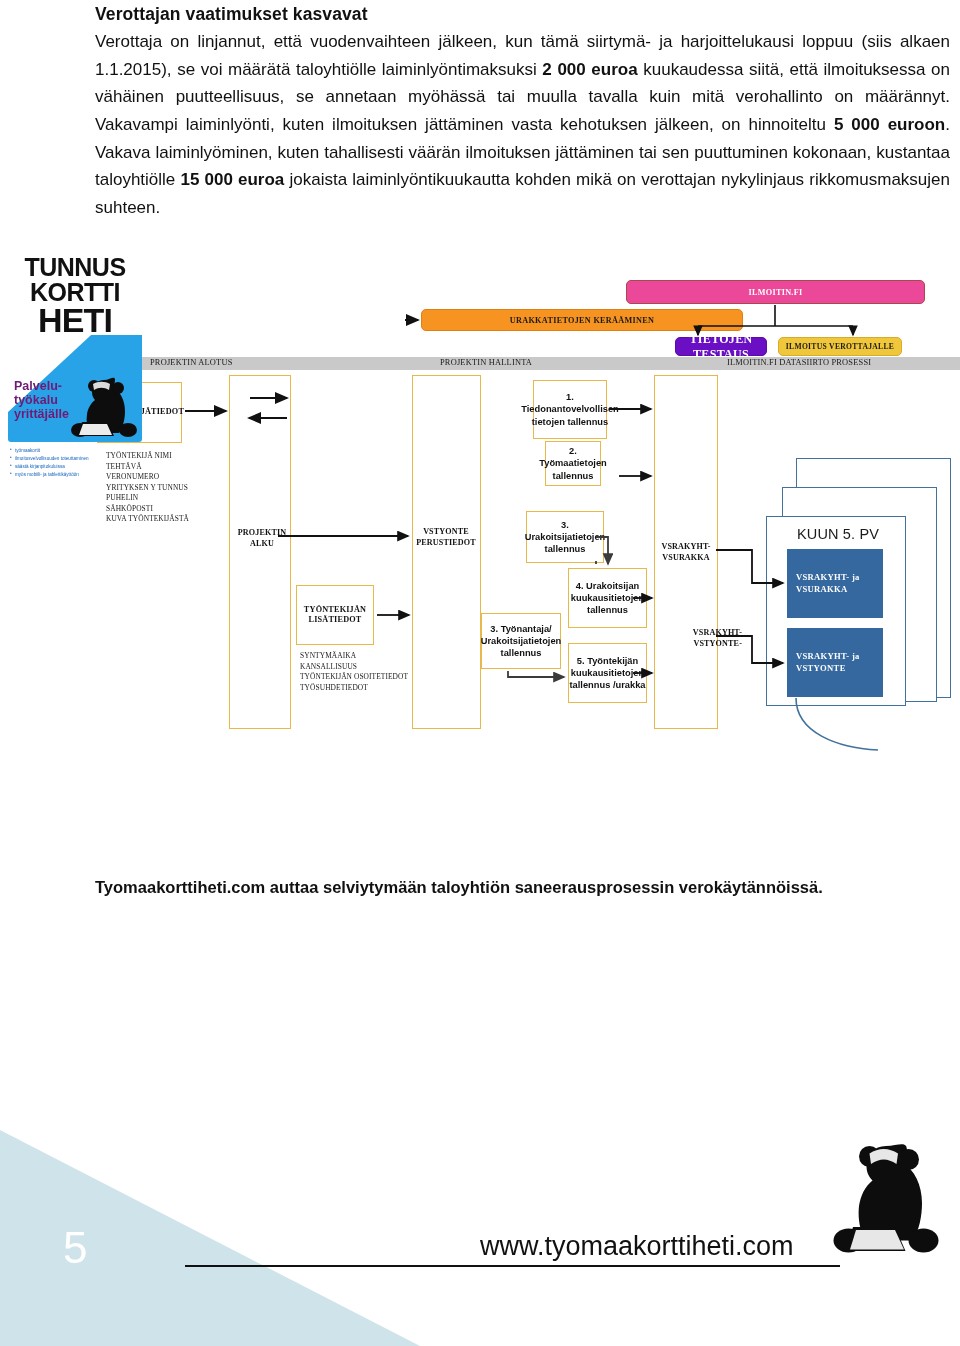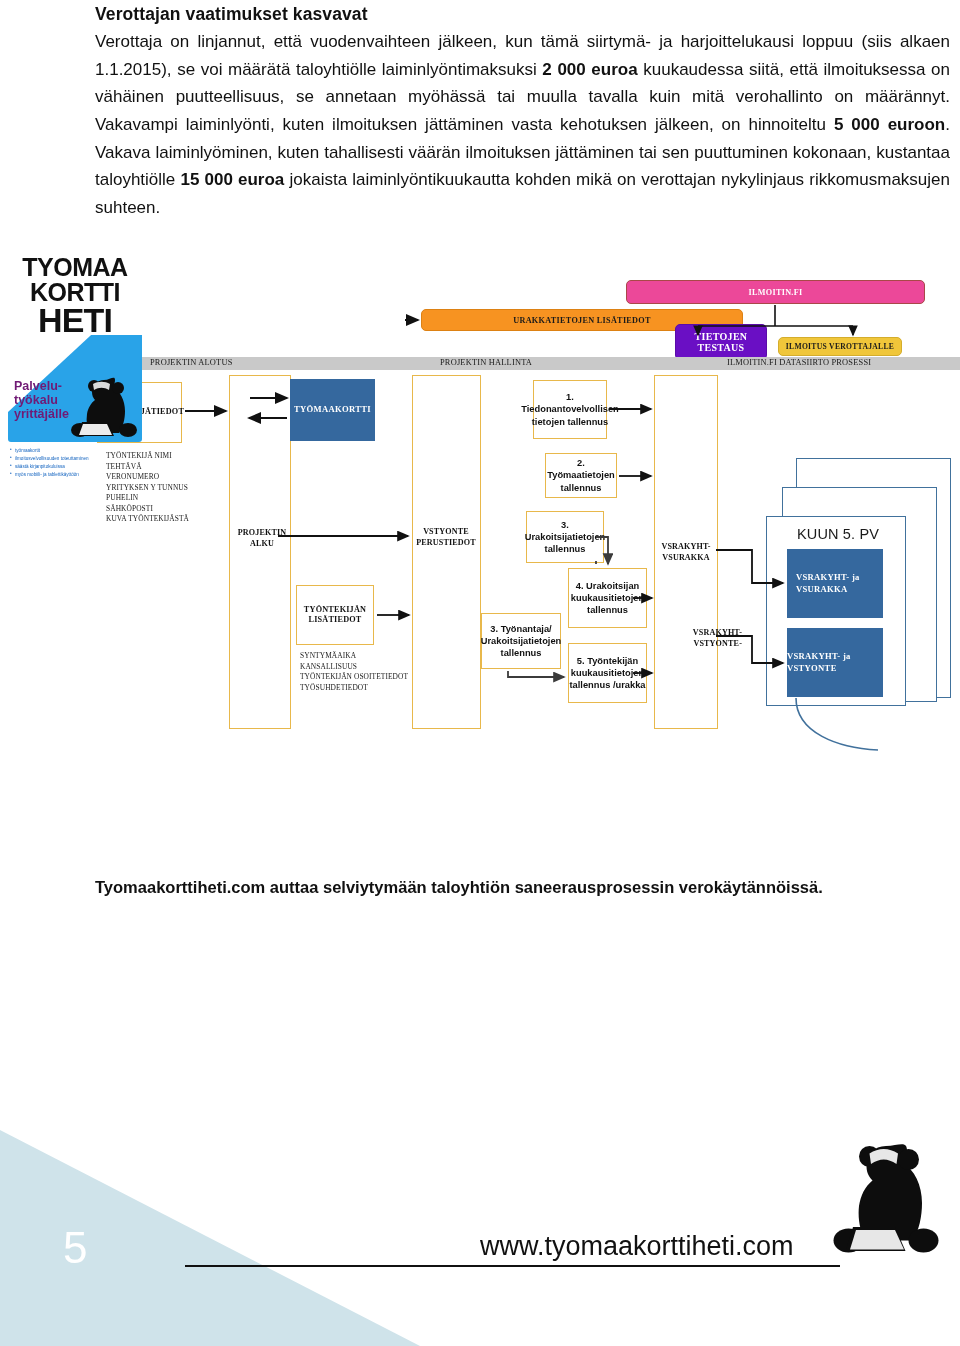--- a/index.html
+++ b/index.html
@@ -105,22 +105,22 @@
 <div class="page">
 
   <div class="textblock">
     <div class="doc-h">Verottajan vaatimukset kasvavat</div>
     <div class="doc-p" id="body-paragraph"><span>Verottaja on linjannut, että vuodenvaihteen jälkeen, kun tämä siirtymä- ja harjoittelukausi loppuu (siis alkaen 1.1.2015), se voi määrätä taloyhtiölle laiminlyöntimaksuksi </span><b>2 000 euroa</b><span> kuukaudessa siitä, että ilmoituksessa on vähäinen puutteellisuus, se annetaan myöhässä tai muulla tavalla kuin mitä verohallinto on määrännyt. Vakavampi laiminlyönti, kuten ilmoituksen jättäminen vasta kehotuksen jälkeen, on hinnoiteltu </span><b>5 000 euroon</b><span>. Vakava laiminlyöminen, kuten tahallisesti väärän ilmoituksen jättäminen tai sen puuttuminen kokonaan, kustantaa taloyhtiölle </span><b>15 000 euroa</b><span> jokaista laiminlyöntikuukautta kohden mikä on verottajan nykylinjaus rikkomusmaksujen suhteen.</span></div>
   </div>
 
   <div class="diagram">
 
     <div class="box pill red" style="left:548px;top:2px;width:299px;height:24px;">ILMOITIN.FI</div>
-    <div class="box pill orange" style="left:343px;top:31px;width:322px;height:22px;">URAKKATIETOJEN LISÄTIEDOT</div>
-    <div class="box pill purple" style="left:597px;top:46px;width:92px;height:36px;font-size:10px;">TIETOJEN TESTAUS</div>
+    <div class="box pill orange" style="left:343px;top:31px;width:322px;height:22px;">URAKKATIETOJEN KERÄÄMINEN</div>
+    <div class="box pill purple" style="left:597px;top:59px;width:92px;height:19px;font-size:12px;">TIETOJEN TESTAUS</div>
     <div class="box pill yellow" style="left:700px;top:59px;width:124px;height:19px;font-size:7.6px;">ILMOITUS VEROTTAJALLE</div>
 
     <div class="band">
       <span style="left:64px;">PROJEKTIN ALOTUS</span>
       <span style="left:354px;">PROJEKTIN HALLINTA</span>
       <span style="left:641px;">ILMOITIN.FI DATASIIRTO PROSESSI</span>
     </div>
 
     <div class="lane" style="left:151px;top:97px;width:60px;height:352px;"></div>
     <div class="lane" style="left:334px;top:97px;width:67px;height:352px;"></div>
@@ -132,23 +132,20 @@
     <div class="fine" style="left:28px;top:173px;width:130px;">
       <div>TYÖNTEKIJÄ NIMI</div>
       <div>TEHTÄVÄ</div>
       <div>VERONUMERO</div>
       <div>YRITYKSEN Y TUNNUS</div>
       <div>PUHELIN</div>
       <div>SÄHKÖPOSTI</div>
       <div>KUVA TYÖNTEKIJÄSTÄ</div>
     </div>
 
-    <div class="bluebox" style="left:212px;top:101px;width:85px;height:62px;">
-      <div class="t">TYÖMAAKORTTI</div>
-    </div>
 
     <div class="plain" style="left:159px;top:250px;width:50px;text-align:center;">
       <span>PROJEKTIN ALKU</span>
     </div>
 
     <div class="plain" style="left:336px;top:249px;width:64px;text-align:center;">
       <span>VSTYONTE PERUSTIEDOT</span>
     </div>
 
     <div class="obox" style="left:218px;top:307px;width:78px;height:60px;">
@@ -157,21 +154,21 @@
     <div class="fine" style="left:222px;top:373px;width:140px;">
       <div>SYNTYMÄAIKA</div>
       <div>KANSALLISUUS</div>
       <div>TYÖNTEKIJÄN OSOITETIEDOT</div>
       <div>TYÖSUHDETIEDOT</div>
     </div>
 
     <div class="obox" style="left:455px;top:102px;width:74px;height:59px;">
       <div class="t2">1. Tiedonantovelvollisen tietojen tallennus</div>
     </div>
-    <div class="obox" style="left:467px;top:175px;width:72px;height:45px;">
+    <div class="obox" style="left:467px;top:163px;width:56px;height:45px;">
       <div class="t2">2. Työmaatietojen tallennus</div>
     </div>
     <div class="obox" style="left:448px;top:233px;width:78px;height:52px;">
       <div class="t2">3. Urakoitsijatietojen tallennus</div>
     </div>
     <div class="obox" style="left:403px;top:335px;width:80px;height:56px;">
       <div class="t2">3. Työnantaja/ Urakoitsijatietojen tallennus</div>
     </div>
     <div class="obox" style="left:490px;top:290px;width:79px;height:60px;">
       <div class="t2">4. Urakoitsijan kuukausitietojen tallennus</div>
@@ -191,21 +188,21 @@
     <div class="bframe" style="left:704px;top:209px;width:155px;height:215px;"></div>
     <div class="bframe" style="left:688px;top:238px;width:140px;height:190px;"></div>
 
     <div class="plain" style="left:700px;top:247px;width:120px;text-align:center;font-size:14.5px;font-family:'Liberation Sans',sans-serif;font-weight:normal;color:#1a1a1a;">
       <span>KUUN 5. PV</span>
     </div>
 
     <div class="bluebox" style="left:709px;top:271px;width:96px;height:69px;justify-content:flex-start;padding-left:9px;">
       <div class="t" style="text-align:left;">VSRAKYHT- ja VSURAKKA</div>
     </div>
-    <div class="bluebox" style="left:709px;top:350px;width:96px;height:69px;justify-content:flex-start;padding-left:0;">
+    <div class="bluebox" style="left:709px;top:350px;width:96px;height:69px;justify-content:flex-start;padding-left:9px;">
       <div class="t" style="text-align:left;">VSRAKYHT- ja VSTYONTE</div>
     </div>
 
     <svg class="arrows" viewBox="0 0 884 512">
       <defs>
         <marker id="ah" markerWidth="7" markerHeight="7" refX="6" refY="3" orient="auto">
           <path d="M0,0 L7,3 L0,6 z" fill="#111"></path>
         </marker>
         <marker id="ahg" markerWidth="7" markerHeight="7" refX="6" refY="3" orient="auto">
           <path d="M0,0 L7,3 L0,6 z" fill="#3b3b3b"></path>
@@ -243,21 +240,21 @@
 
       <path d="M638,272 L674,272 L674,305 L705,305" fill="none" stroke="#111" stroke-width="1.8" marker-end="url(#ah)"></path>
       <path d="M638,358 L674,358 L674,385 L705,385" fill="none" stroke="#111" stroke-width="1.8" marker-end="url(#ah)"></path>
 
       <path d="M718,420 C718,455 760,470 800,472" fill="none" stroke="#41719c" stroke-width="1.6"></path>
     </svg>
   </div>
 
   <div class="logocard">
     <div class="logo-txt">
-      <div class="lg1">TYOMAA</div>
+      <div class="lg1">TUNNUS</div>
       <div class="lg2">KORTTI</div>
       <div class="lg3">HETI</div>
       <div class="flagrow">
         <span class="flagbox">
           <svg viewBox="0 0 11 8" width="11" height="8">
               <rect width="11" height="8" fill="#fff"></rect>
               <rect x="0" y="3" width="11" height="2" fill="#1565c0"></rect>
               <rect x="3" y="0" width="2" height="8" fill="#1565c0"></rect>
             </svg>
         </span>

